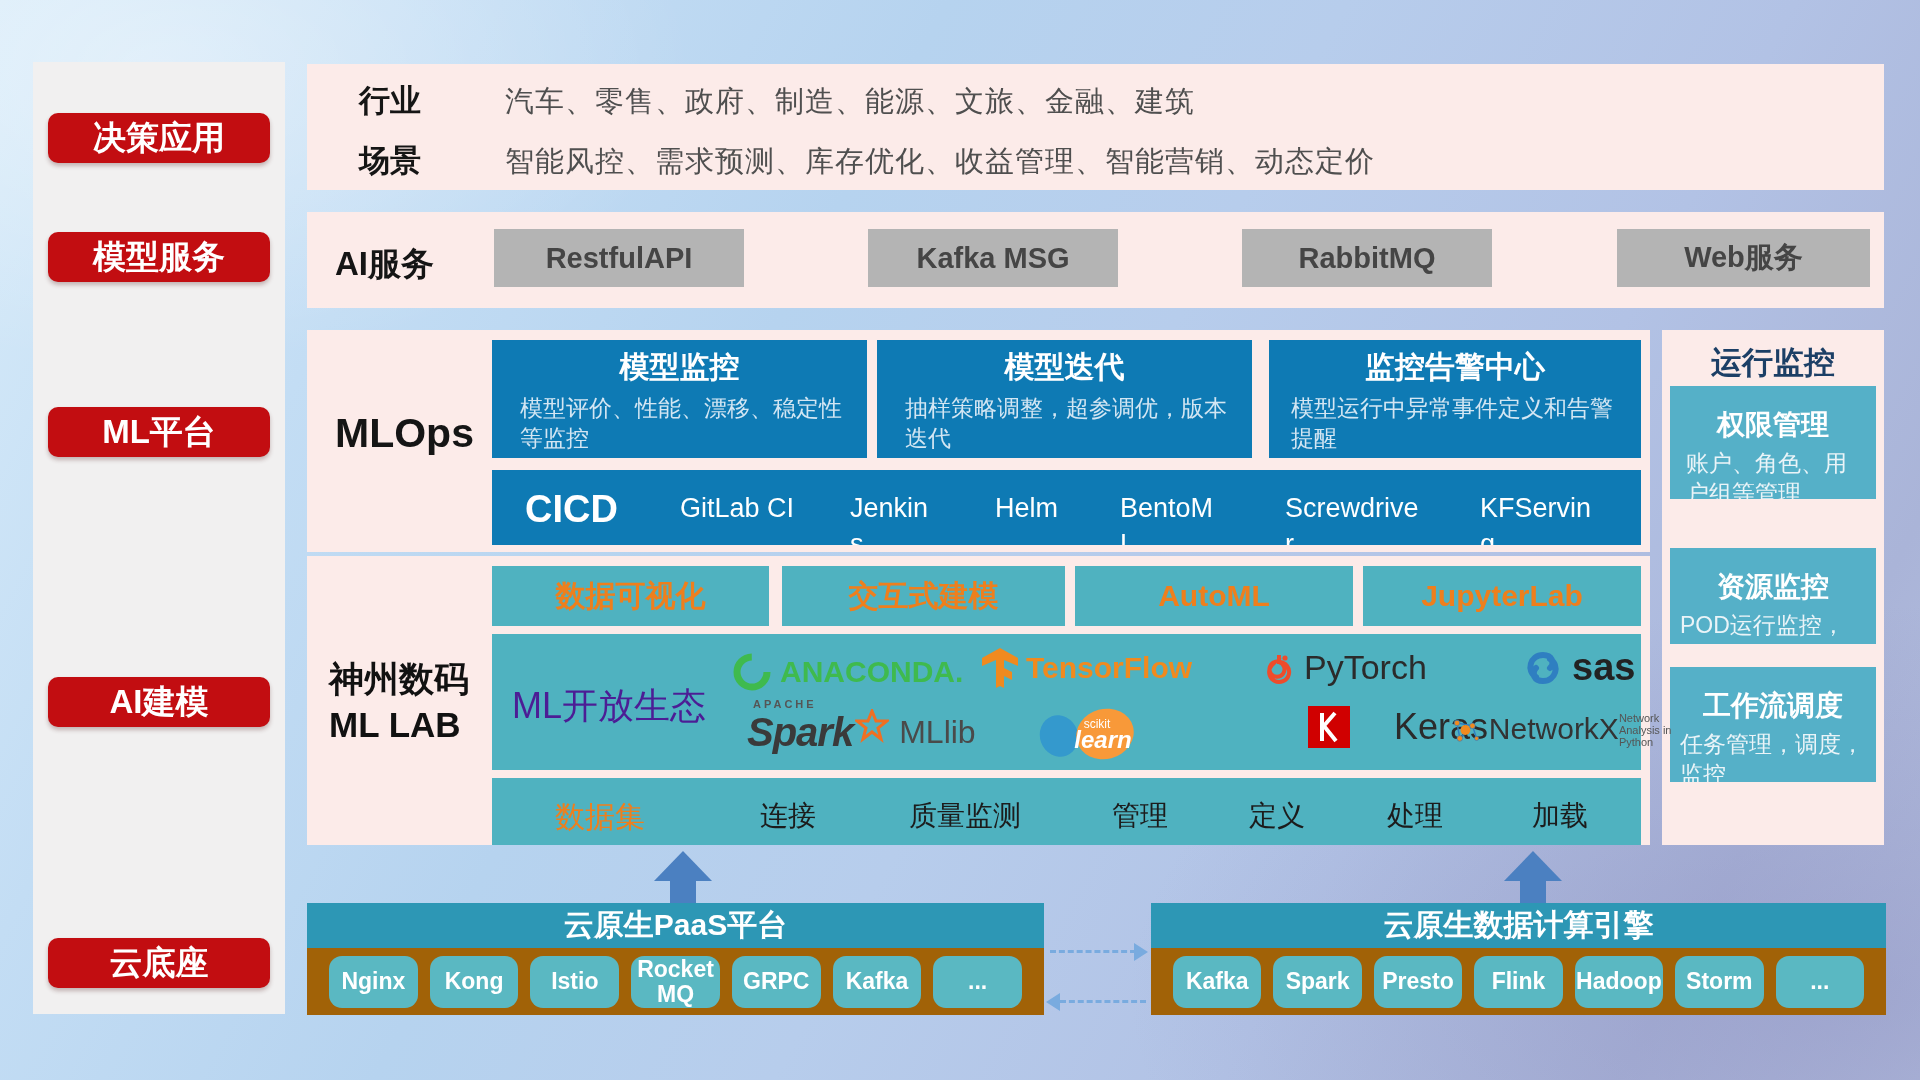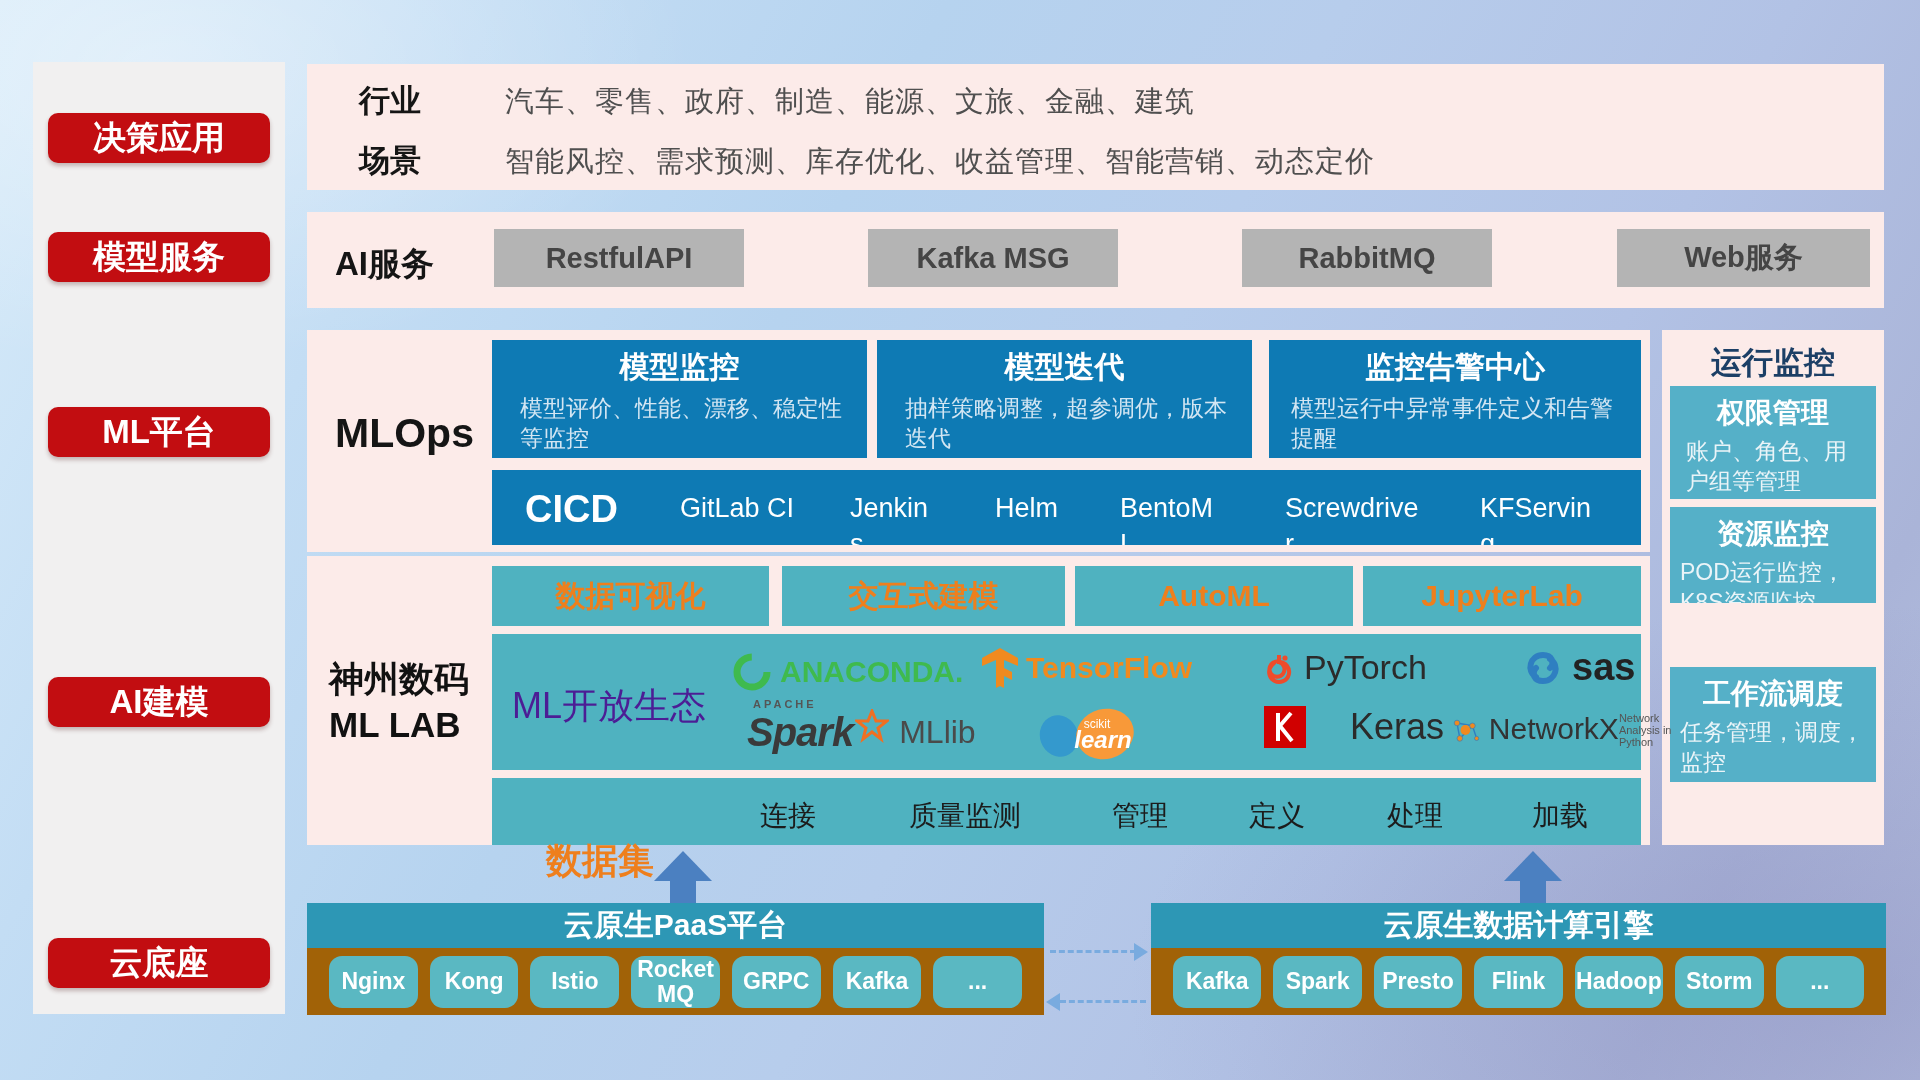--- a/index.html
+++ b/index.html
@@ -22,21 +22,21 @@
   .teal { background:#4fb2c0; }
   .rowlabel { position:absolute; font-size:31px; font-weight:bold; color:#151515; }
   .rowval { position:absolute; font-size:29px; color:#4f4f4f; letter-spacing:1px; }
   .graybtn { position:absolute; height:58px; background:#b4b4b4; color:#454545; font-weight:bold; font-size:29px;
              display:flex; align-items:center; justify-content:center; }
   .card { position:absolute; color:#fff; overflow:hidden; }
   .card .t { text-align:center; font-size:30px; font-weight:bold; margin-top:7px; }
   .card .d { font-size:23px; color:#d3e6f3; padding:5px 16px 0 28px; line-height:1.32; }
   .cicditem { position:absolute; color:#fff; font-size:27px; line-height:1.35; word-break:break-all; }
   .moncard { position:absolute; left:1670px; width:206px; background:#55b0c8; color:#fff; overflow:hidden; }
-  .moncard .t { text-align:center; font-weight:bold; font-size:28px; margin-top:8px; }
+  .moncard .t { text-align:center; font-weight:bold; font-size:28px; margin-top:20px; }
   .moncard .d { font-size:23px; color:#eaf4f8; padding:5px 10px 0 10px; line-height:1.3; }
   .tool { position:absolute; top:566px; height:60px; background:#4fb2c0; color:#ee7f1d; font-weight:bold; font-size:30px;
           display:flex; align-items:center; justify-content:center; }
   .dsitem { position:absolute; top:797px; font-size:28px; color:#1c1c1c; transform:translateX(-50%); }
   .header-bar { position:absolute; background:#2d97b5; color:#fff; font-weight:bold; font-size:30px;
                 display:flex; align-items:center; justify-content:center; height:45px; top:903px; }
   .chipbox { position:absolute; top:948px; height:67px; background:#a16207; display:flex; align-items:center; gap:12px; padding:0 22px; }
   .chip { flex:1; height:52px; background:#5ab8c2; border-radius:13px; color:#fff; font-weight:bold; font-size:23px;
           display:flex; align-items:center; justify-content:center; text-align:center; line-height:1.05; word-break:break-all; }
   .uparrow { position:absolute; width:0; height:0; border-left:29px solid transparent; border-right:29px solid transparent;
@@ -98,21 +98,21 @@
   <div class="cicditem" style="left:988px; top:20px; width:118px;">KFServing</div>
 </div>
 
 <div class="band" style="left:1662px; top:330px; width:222px; height:515px;">
   <div style="text-align:center; margin-top:12px; font-size:31px; font-weight:bold; color:#1c3f66;">运行监控</div>
 </div>
 <div class="moncard" style="top:386px; height:113px;">
   <div class="t">权限管理</div>
   <div class="d" style="padding:5px 16px 0 16px;">账户、角色、用户组等管理</div>
 </div>
-<div class="moncard" style="top:507px; height:96px;">
+<div class="moncard" style="top:548px; height:96px;">
   <div class="t">资源监控</div>
   <div class="d">POD运行监控，K8S资源监控</div>
 </div>
 <div class="moncard" style="top:667px; height:115px;">
   <div class="t">工作流调度</div>
   <div class="d">任务管理，调度，监控</div>
 </div>
 
 <div class="band" style="top:556px; width:1343px; height:289px;">
   <div style="position:absolute; left:22px; top:100px; width:170px; text-align:left; font-size:35px; font-weight:bold; color:#111; line-height:1.3;">
@@ -163,21 +163,21 @@
     <span class="txt" style="color:#4a4a4a; font-size:32px; margin-left:2px;">MLlib</span>
   </div>
   <div class="logo" style="left:545px; top:74px;">
     <svg width="104" height="52" viewBox="0 0 104 52">
       <ellipse cx="22" cy="28" rx="19" ry="21" fill="#3499cd" transform="rotate(-20 22 28)"></ellipse>
       <ellipse cx="68" cy="26" rx="29" ry="25" fill="#f89939" transform="rotate(-15 68 26)"></ellipse>
       <text x="60" y="20" font-size="12" fill="#fff" text-anchor="middle">scikit</text>
       <text x="66" y="40" font-size="24" fill="#fff" font-style="italic" font-weight="bold" text-anchor="middle">learn</text>
     </svg>
   </div>
-  <div class="logo" style="left:772px; top:72px;gap:44px;">
+  <div class="logo" style="left:816px; top:72px;gap:44px;">
     <svg width="42" height="42" viewBox="0 0 42 42">
         <rect width="42" height="42" fill="#d00000"></rect>
         <path d="M14 7 L14 35 M14 22 L27 7 M16 20 L28 35" stroke="#fff" stroke-width="4" fill="none"></path>
       </svg>
     <span class="txt" style="color:#2b2b2b; font-size:36px;">Keras</span>
   </div>
   <div class="logo" style="left:958px; top:74px;">
     <svg width="44" height="44" viewBox="0 0 44 44">
       <line x1="10" y1="12" x2="32" y2="16" stroke="#2f7fc1" stroke-width="2"></line>
         <line x1="10" y1="12" x2="14" y2="34" stroke="#2f7fc1" stroke-width="2"></line>
@@ -190,21 +190,21 @@
         <circle cx="38" cy="34" r="3" fill="#f08a1f" stroke="#2f7fc1"></circle>
     </svg>
     <span style="display:flex; ">
       <span class="txt" style="color:#333; font-size:30px;">NetworkX</span>
       <span style="font-size:11px; color:#555;">Network Analysis in Python</span>
     </span>
   </div>
 </div>
 
 <div class="teal abs" style="left:492px; top:778px; width:1149px; height:67px;"></div>
-<div class="dsitem" style="left:600px; font-weight:bold; color:#ee7f1d; font-size:36px;margin-top:40px;">数据集</div>
+<div class="dsitem" style="left:600px; font-weight:normal; color:#ee7f1d; font-size:30px;">数据集</div>
 <div class="dsitem" style="left:788px;">连接</div>
 <div class="dsitem" style="left:965px;">质量监测</div>
 <div class="dsitem" style="left:1140px;">管理</div>
 <div class="dsitem" style="left:1277px;">定义</div>
 <div class="dsitem" style="left:1415px;">处理</div>
 <div class="dsitem" style="left:1560px;">加载</div>
 
 <div class="upstem" style="left:670px; top:880px;"></div>
 <div class="uparrow" style="left:654px; top:851px;"></div>
 <div class="upstem" style="left:1520px; top:880px;"></div>

